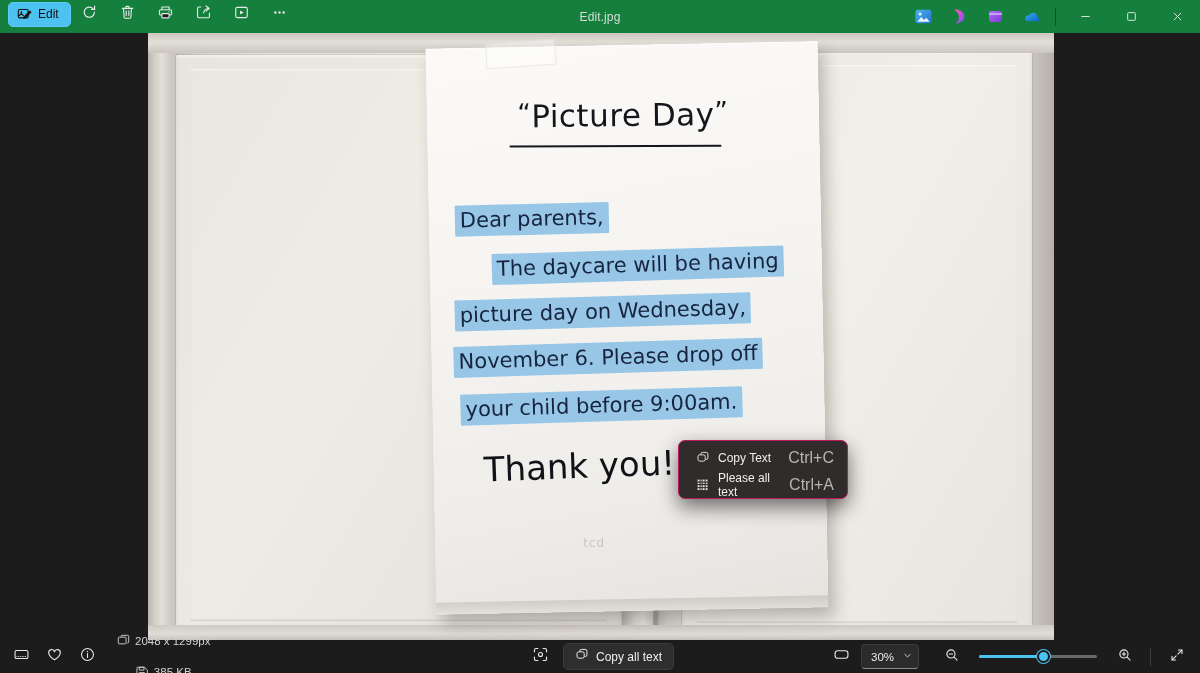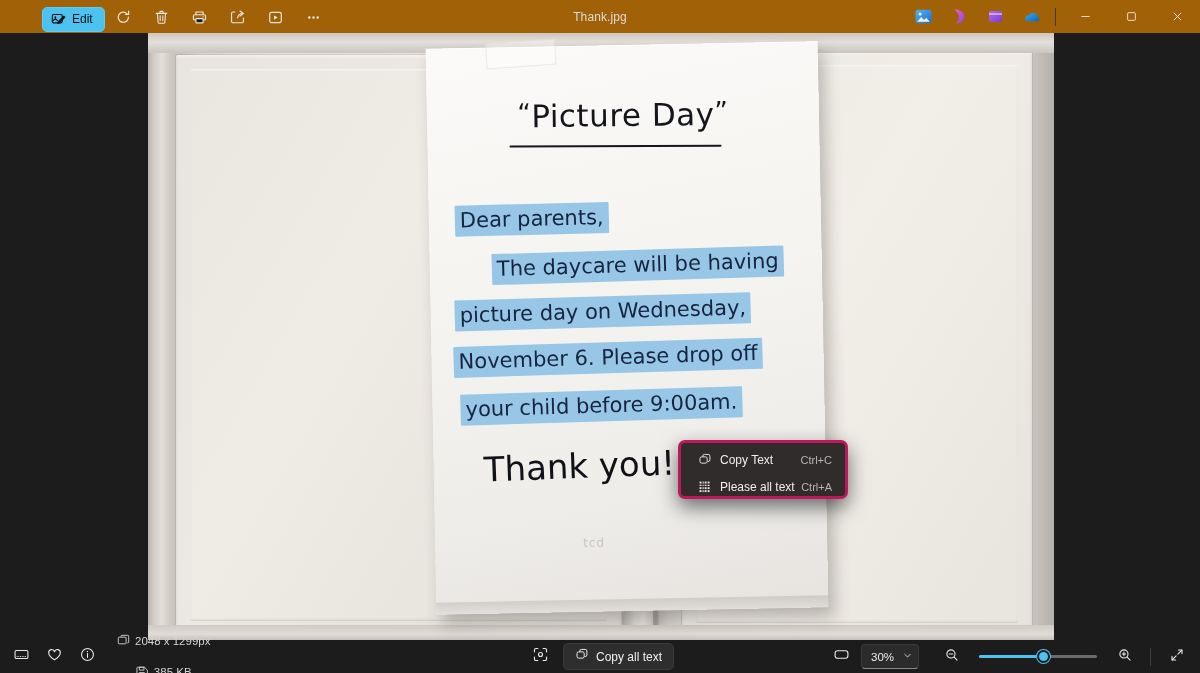--- a/index.html
+++ b/index.html
@@ -7,21 +7,21 @@
     width:1200px; height:673px; overflow:hidden;
     background:#1c1c1c;
     font-family:"Liberation Sans", sans-serif;
     -webkit-font-smoothing:antialiased;
   }
   #app{ position:relative; width:1200px; height:673px; background:#1c1c1c; }
 
   
   .titlebar{
     position:absolute; left:0; top:0; width:1200px; height:33px;
-    background:#a16207; display:flex; align-items:flex-end;padding-left:34px;
+    background:#15803d; display:flex; align-items:flex-start;
   }
   .tb-left{ display:flex; align-items:center; gap:0px; padding-left:8px; }
   .edit-btn{
     display:flex; align-items:center; gap:6px;
     height:25px; padding:0 11px 0 8px; border-radius:5px;
     background:#4cc2f1; color:#101010; font-size:12px; cursor:pointer;
     border:0.5px solid #5ecbf5;
   }
   .edit-btn svg{ display:block; }
   .tool-btn{
@@ -152,31 +152,31 @@
   }
   .tape{
     position:absolute; left:60px; top:-6px; width:70px; height:26px;
     background:rgba(255,255,255,.35); border:1px solid rgba(220,216,210,.5);
     transform:rotate(-3deg);
   }
 
   
   .ctxmenu{
     position:absolute; left:678px; top:407px; width:170px; height:59px;
-    background:#2f2c2b; border:3px solid #be185d; border-radius:7px;
+    background:#2f2c2b; border:1px solid #be185d; border-radius:7px;
     box-shadow:0 8px 20px rgba(0,0,0,.55);
     padding:3px 0; z-index:40;
   }
   .ctxitem{
     display:flex; align-items:center; height:27px; padding:0 10px 0 10px;
     color:#f0eeed; font-size:12px; cursor:pointer; border-radius:4px; margin:0 3px;
   }
   .ctxicon{ width:22px; display:flex; align-items:center; justify-content:center; color:#e6e3e1; }
   .ctxlabel{ flex:1; padding-left:4px; }
-  .ctxkey{ color:#b9b5b3; font-size:11px; }
+  .ctxkey{ color:#b9b5b3; font-size:16px; }
 
   
   .bottombar{
     position:absolute; left:0; bottom:0; width:1200px; height:33px;
     background:#1c1c1c; display:flex; align-items:center;
   }
   .bb-left{ display:flex; align-items:center; padding-left:6px; gap:2px; }
   .bb-icon{
     width:31px; height:27px; display:flex; align-items:center; justify-content:center;
     color:#e9e9e9; border-radius:5px; cursor:pointer;
@@ -296,21 +296,21 @@
         <span>
           <svg width="17" height="17" viewBox="0 0 18 18" fill="#e9e9e9">
             <circle cx="4.6" cy="9" r="1.25"></circle>
               <circle cx="9" cy="9" r="1.25"></circle>
               <circle cx="13.4" cy="9" r="1.25"></circle>
           </svg>
         </span>
       </div>
     </div>
 
-    <div class="tb-title">Thank.jpg</div>
+    <div class="tb-title">Edit.jpg</div>
 
     <div class="tb-right">
 
       <div class="app-icon">
         <svg width="19" height="19" viewBox="0 0 20 20">
           <defs>
               <linearGradient id="g1" x1="0" y1="0" x2="1" y2="1">
             <stop offset="0" stop-color="#4fb3f0"></stop>
                 <stop offset="1" stop-color="#1f6fd0"></stop>
               </linearGradient>

